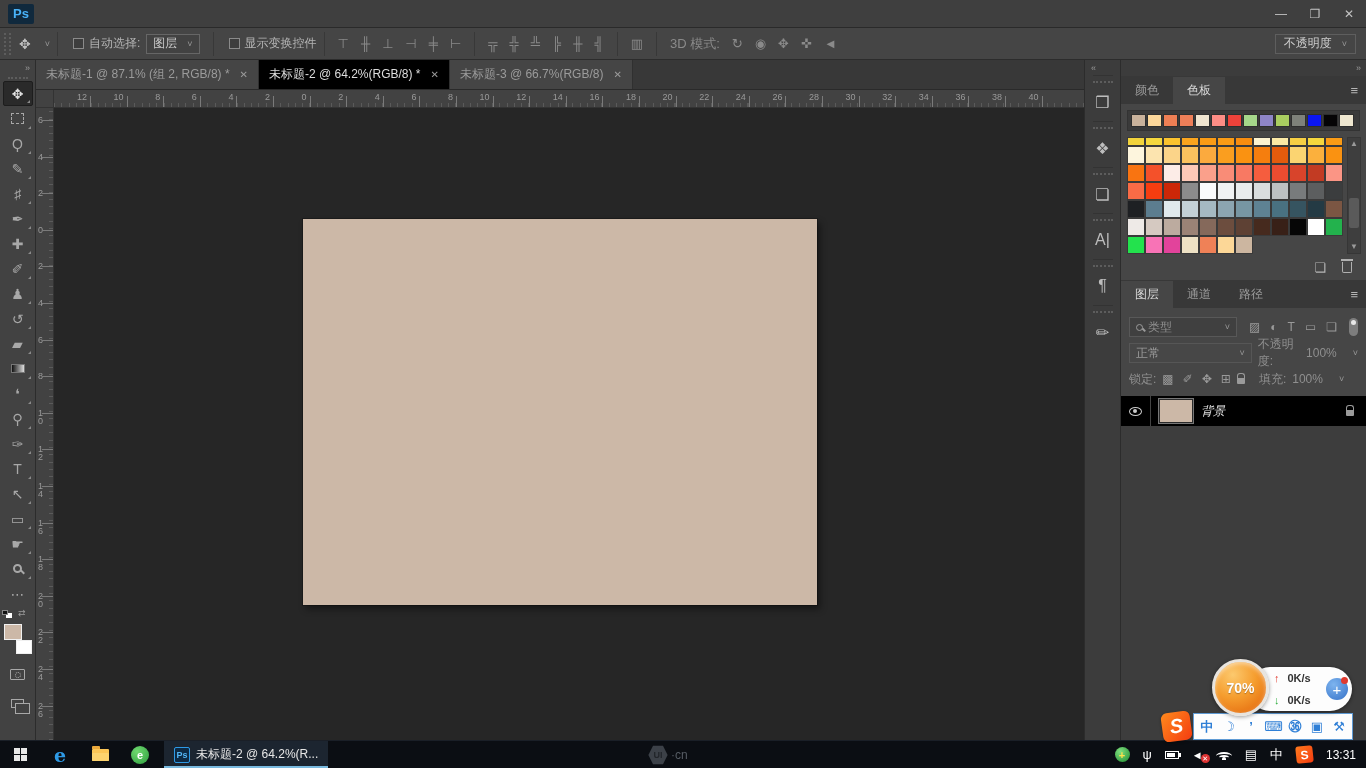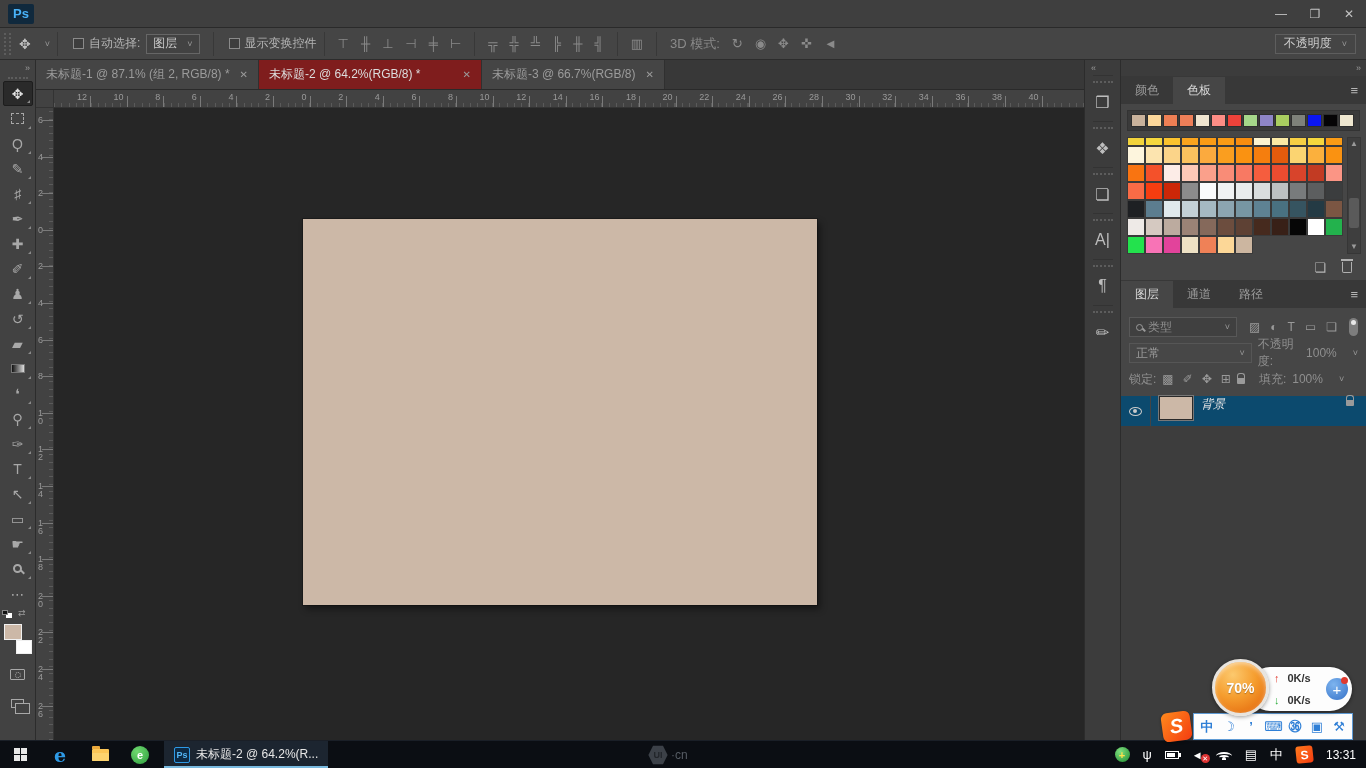--- a/index.html
+++ b/index.html
@@ -49,21 +49,21 @@
   #swap-arrow { position:absolute; left:16px; top:-2px; color:#9a9a9a; font-size:9px; }
   .qm-icon { width:15px; height:11px; border:1px solid #a8a8a8; border-radius:1px; display:flex; align-items:center; justify-content:center; }
   .qm-icon i { width:6px; height:6px; border:1px dotted #a8a8a8; border-radius:50%; }
   .sm-icon { width:13px; height:9px; border:1px solid #a8a8a8; position:relative; }
   .sm-icon::after { content:""; position:absolute; left:3px; top:3px; width:13px; height:9px; border:1px solid #a8a8a8; background:#424242; }
 
   
   #doc-column { flex:1; display:flex; flex-direction:column; background:#262626; min-width:0; }
   #tab-bar { height:30px; background:#383838; display:flex; align-items:flex-end; border-bottom:1px solid #2a2a2a; }
   .doc-tab { height:29px; display:flex; align-items:center; padding:0 10px; color:#9b9b9b; background:#454545; border-right:1px solid #303030; white-space:nowrap; overflow:hidden; }
-  .doc-tab.active { background:#7f1d1d; color:#dcdcdc;gap:32px; }
+  .doc-tab.active { background:#000000; color:#dcdcdc; }
   .tab-close { margin-left:10px; font-size:10px; color:#9b9b9b; }
   #doc-body { flex:1; position:relative; overflow:hidden; }
   #ruler-corner { position:absolute; left:0; top:0; width:18px; height:18px; background:#424242; border-right:1px solid #333; border-bottom:1px solid #333; }
   #h-ruler { position:absolute; left:18px; right:0; top:0; height:18px; background:#424242; border-bottom:1px solid #333;
      background-image:repeating-linear-gradient(90deg,#5a5a5a 0 1px,transparent 1px 7.3px); background-size:100% 4px; background-position:left bottom; background-repeat:no-repeat; }
   .h-label { position:absolute; top:2px; font-size:9px; color:#9a9a9a; transform:translateX(-100%); padding-right:3px; }
   .h-tick { position:absolute; bottom:0; width:1px; height:11px; background:#7a7a7a; }
   #v-ruler { position:absolute; left:0; top:18px; width:18px; bottom:0; background:#424242; border-right:1px solid #333;
      background-image:repeating-linear-gradient(0deg,#5a5a5a 0 1px,transparent 1px 7.3px); background-size:4px 100%; background-position:right top; background-repeat:no-repeat; }
   .v-label { position:absolute; left:2px; font-size:9px; color:#9a9a9a; width:8px; line-height:8px; white-space:pre-line; }
@@ -114,21 +114,21 @@
   .filter-box { border:1px solid #585858; background:#404040; height:20px; display:flex; align-items:center; gap:5px; padding:0 6px; width:108px; color:#8f8f8f; }
   .filter-ic { color:#9a9a9a; font-size:12px; }
   .pill-toggle { margin-left:auto; width:9px; height:18px; border-radius:5px; background:#7d7d7d; position:relative; }
   .pill-toggle::after { content:""; position:absolute; top:2px; left:2px; width:5px; height:5px; border-radius:50%; background:#e8e8e8; }
   .blend-box { border:1px solid #565656; background:#474747; height:20px; display:flex; align-items:center; padding:0 6px; width:146px; color:#9a9a9a; }
   .mag { display:inline-block; width:7px; height:7px; border:1.5px solid #9a9a9a; border-radius:50%; position:relative; }
   .mag::after { content:""; position:absolute; width:4px; height:1.5px; background:#9a9a9a; right:-4px; bottom:-1px; transform:rotate(45deg); }
   .lock-icon { display:inline-block; width:8px; height:6px; background:#9a9a9a; border-radius:1px; position:relative; margin-top:4px; }
   .lock-icon::before { content:""; position:absolute; width:6px; height:6px; border:1.5px solid #9a9a9a; border-bottom:none; border-radius:3px 3px 0 0; top:-5px; left:0px; }
   #layers-list { flex:1; background:#3d3d3d; margin-top:4px; }
-  #layer-row { height:30px; background:#0c4a6e; display:flex; align-items:flex-start; }
+  #layer-row { height:30px; background:#000000; display:flex; align-items:center; }
   #eye-cell { width:30px; display:flex; justify-content:center; border-right:1px solid #444; align-self:stretch; align-items:center; }
   .eye-icon { width:13px; height:9px; border:1.5px solid #cacaca; border-radius:50%; position:relative; }
   .eye-icon::after { content:""; position:absolute; width:4px; height:4px; border-radius:50%; background:#cacaca; top:1px; left:3px; }
   #layer-thumb { width:34px; height:24px; margin:0 8px; border:1px solid #2a2a2a; outline:1px solid #777; }
   #layer-name { color:#e4e4e4; font-style:italic; }
   #layer-lock { margin-left:auto; margin-right:12px; }
 
   
   #taskbar { height:28px; background:#0b0e13; border-top:1px solid #1a1f27; display:flex; align-items:center; position:relative; }
   .tb-slot { width:40px; height:28px; display:flex; align-items:center; justify-content:center; }

